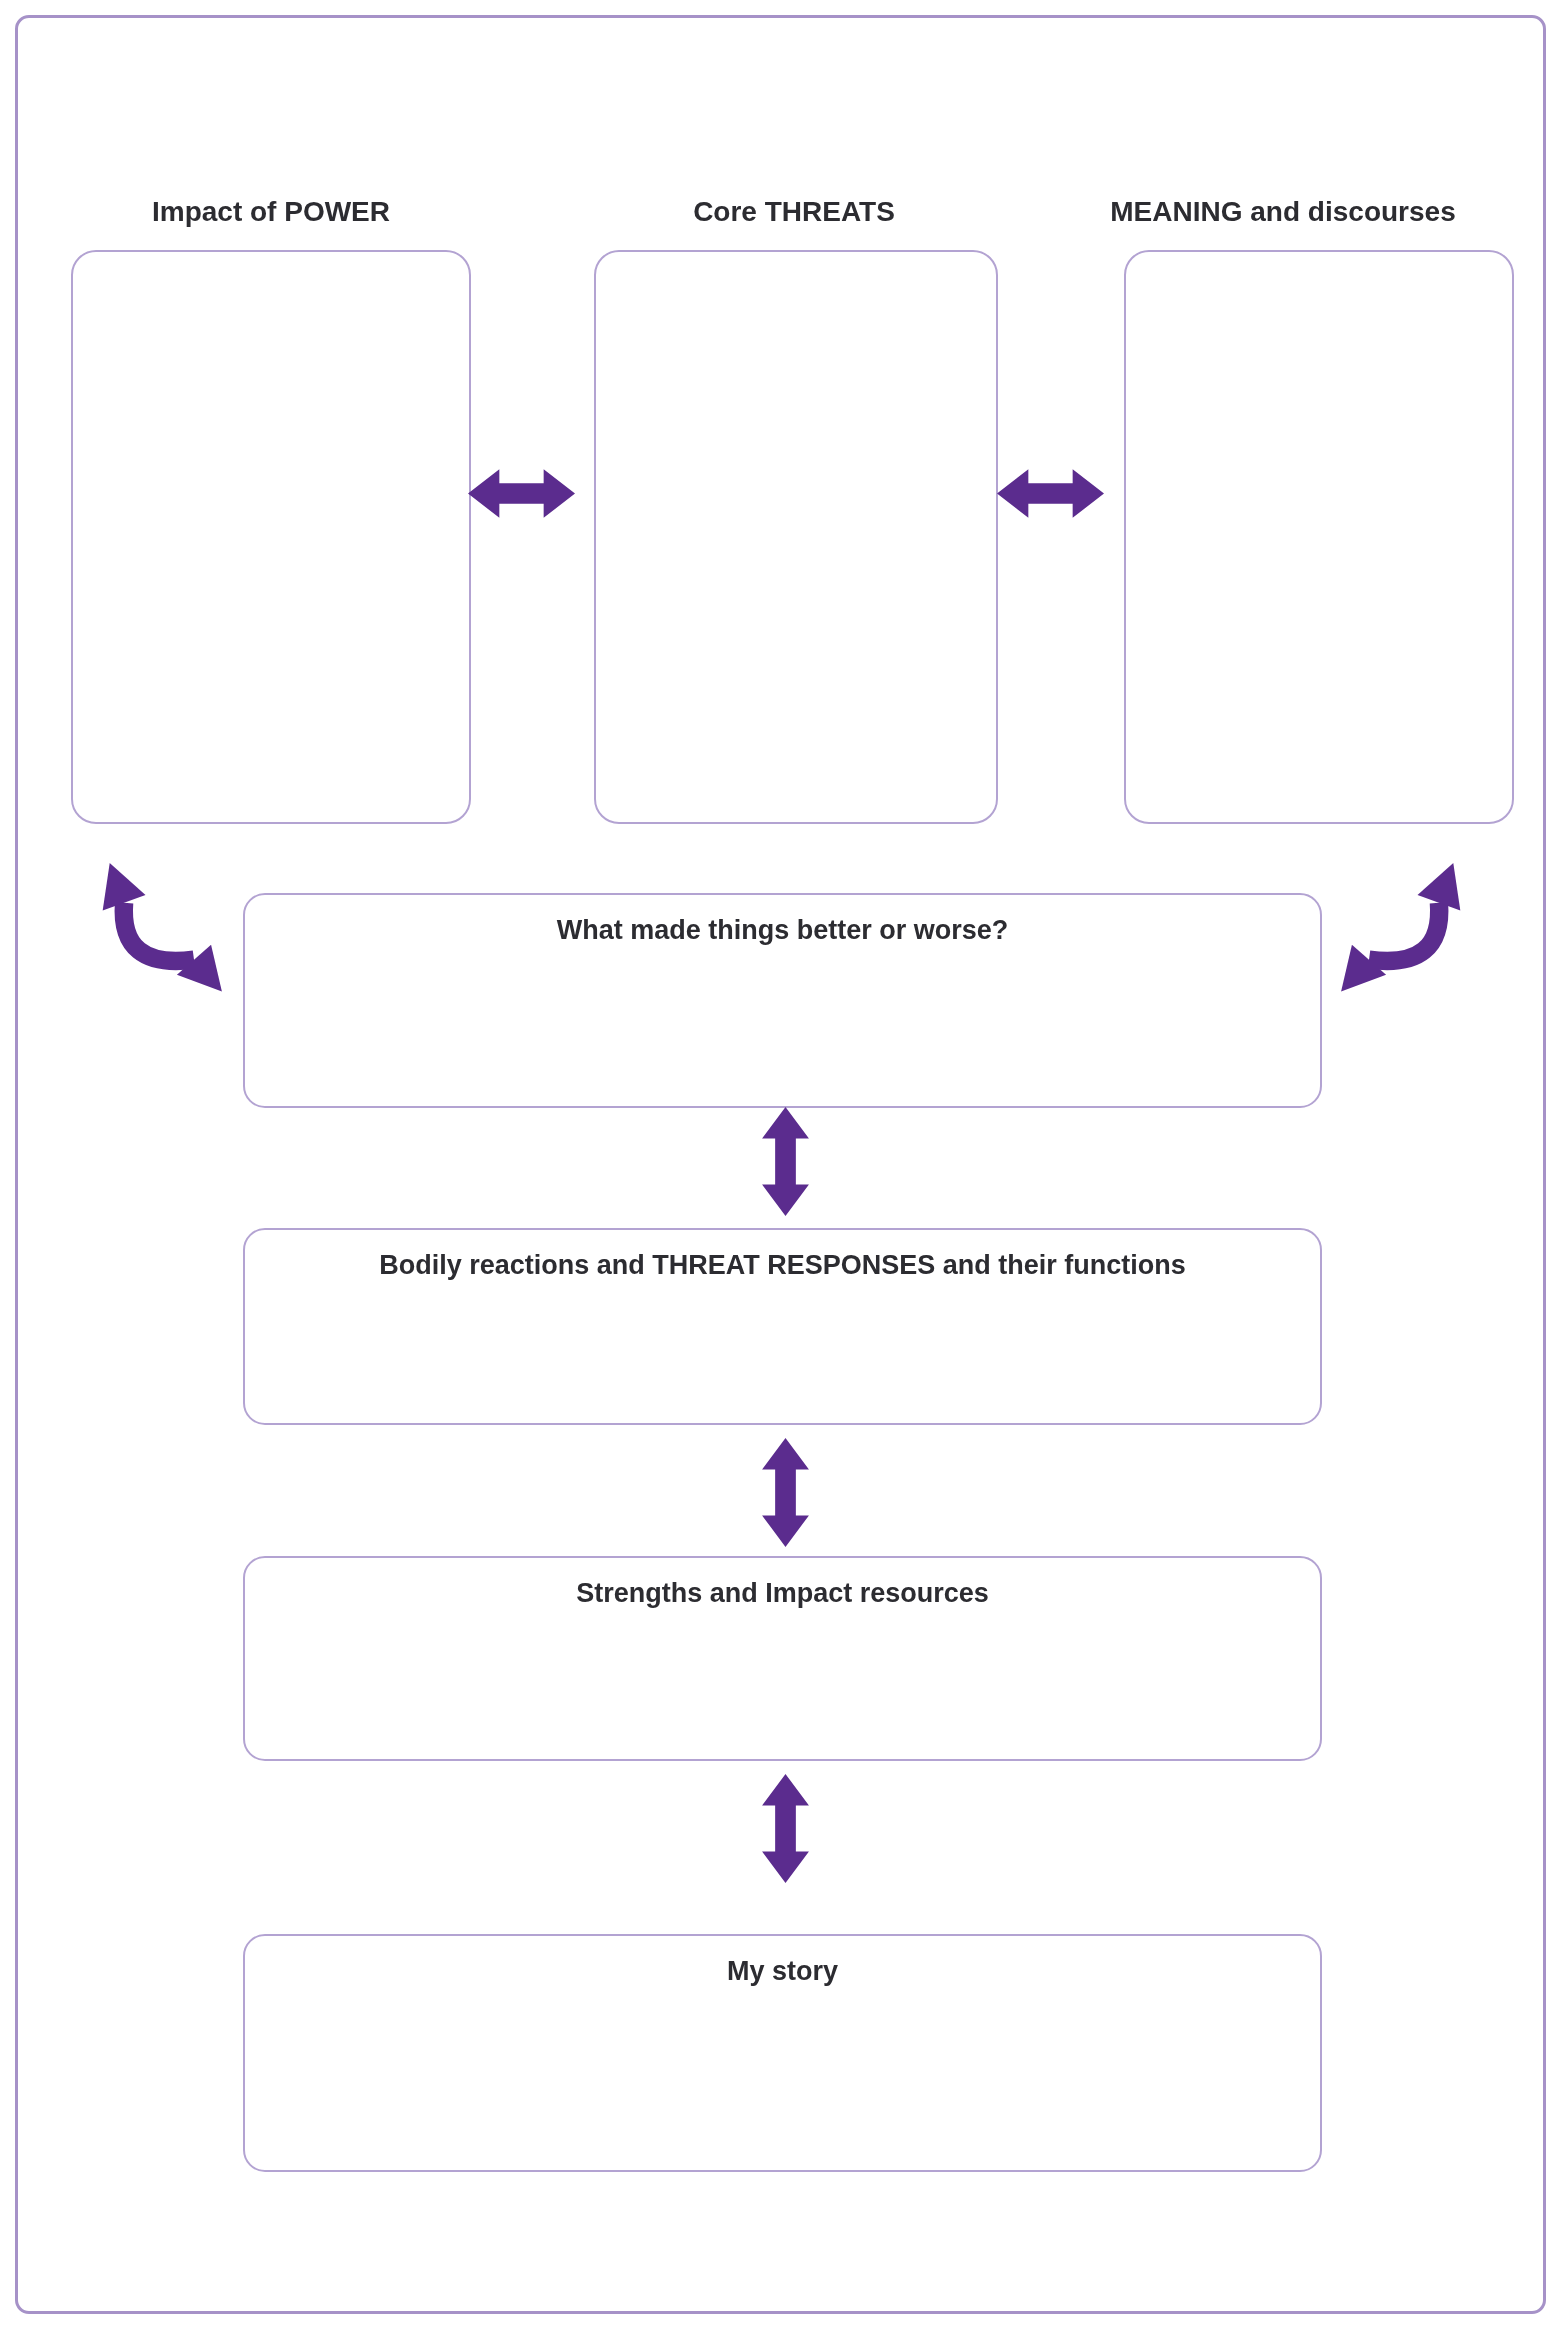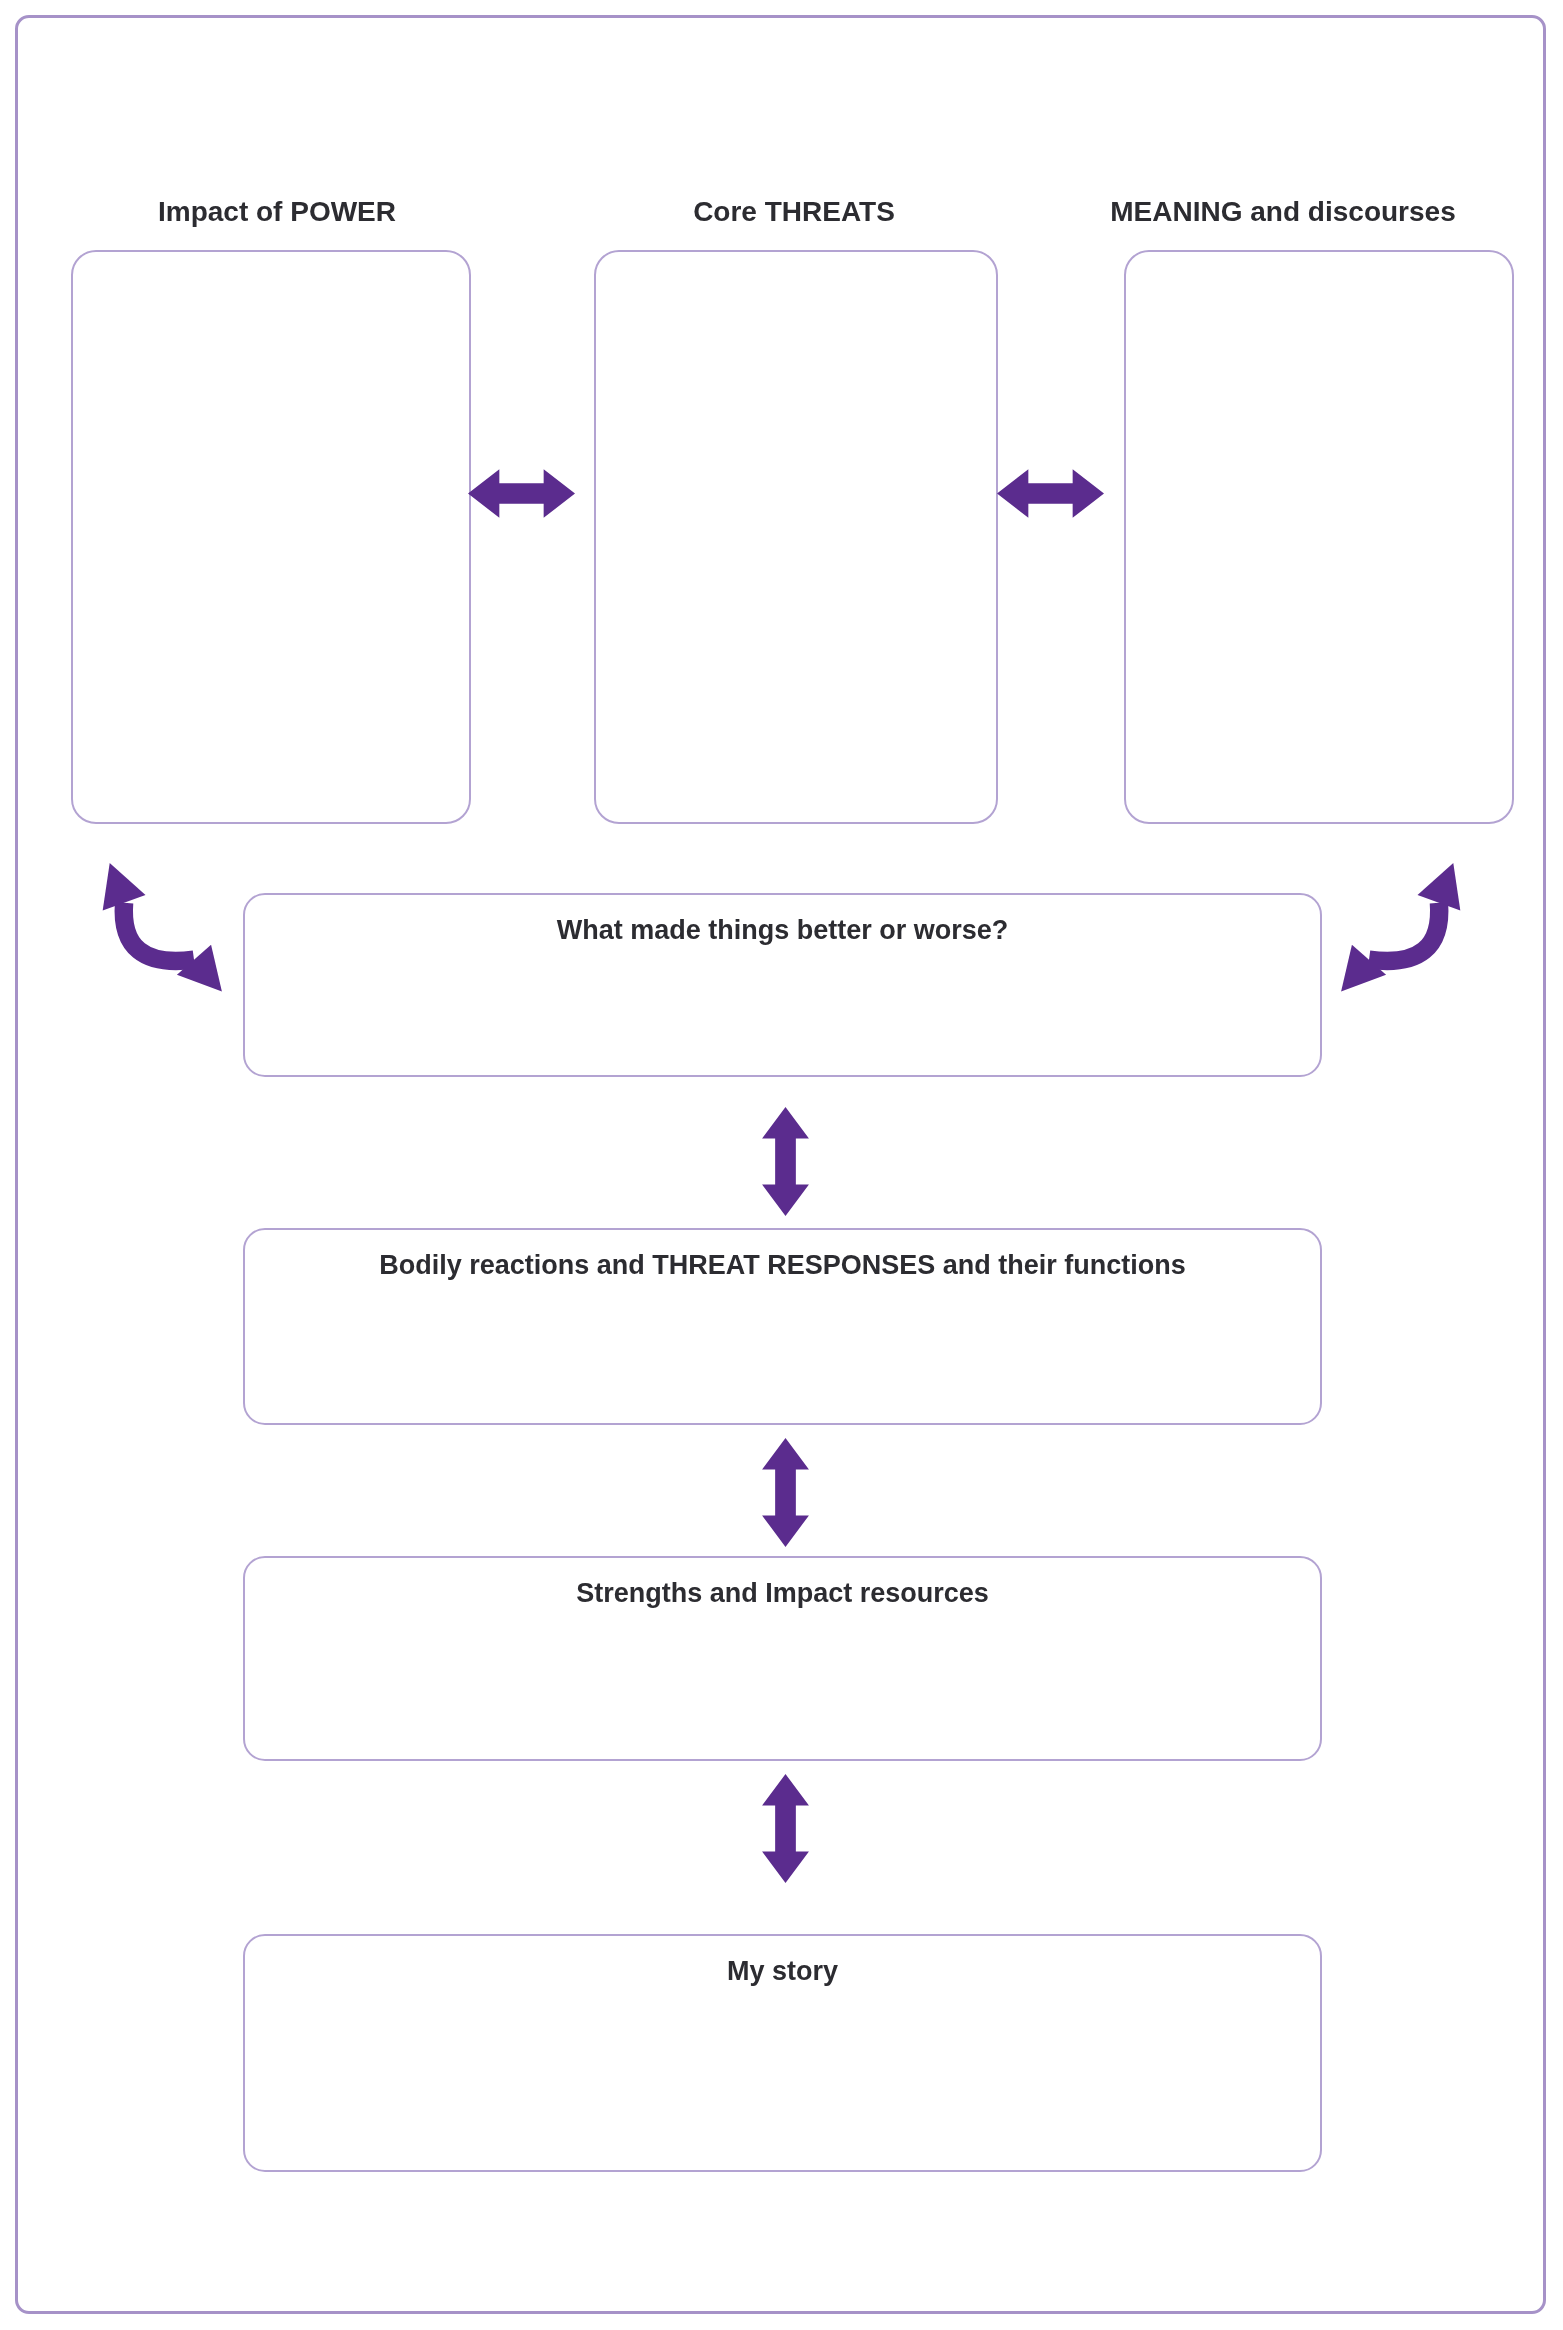--- a/index.html
+++ b/index.html
@@ -60,21 +60,21 @@
   .arrow-stroke{fill:none;stroke:var(--arrow-color);stroke-width:34px;}
   .mirrored{transform:scaleX(-1);}
 </style>
 </head>
 <body>
 
 <div class="page">
 
   <div class="outer-border"></div>
 
-  <div class="col-label" style="left:77px;width:400px;">Impact of POWER</div>
+  <div class="col-label" style="left:71px;width:400px;">Impact of POWER</div>
   <div class="col-label" style="left:592px;width:404px;">Core THREATS</div>
   <div class="col-label" style="left:1088px;width:390px;">MEANING and discourses</div>
 
   <div class="tall-box" style="left:71px;width:400px;"></div>
   <div class="tall-box" style="left:594px;width:404px;"></div>
   <div class="tall-box" style="left:1124px;width:390px;"></div>
 
   <svg class="arrow-svg" style="left:468px;top:469px;" width="107" height="49" viewBox="0 0 198 90">
     <polygon class="arrow-fill" points="0,45 58,0 58,26 140,26 140,0 198,45 140,90 140,64 58,64 58,90"></polygon>
   </svg>
@@ -86,21 +86,21 @@
     <path class="arrow-stroke" d="M 79.5 111.3 Q 70 235 208.5 216.5"></path>
     <polygon class="arrow-fill" points="53,38 40,125.6 119,97"></polygon>
     <polygon class="arrow-fill" points="260,275 177,244.2 240,188.8"></polygon>
   </svg>
   <svg class="arrow-svg mirrored" style="left:1314px;top:842px;" width="168" height="185" viewBox="0 0 310 340">
     <path class="arrow-stroke" d="M 79.5 111.3 Q 70 235 208.5 216.5"></path>
     <polygon class="arrow-fill" points="53,38 40,125.6 119,97"></polygon>
     <polygon class="arrow-fill" points="260,275 177,244.2 240,188.8"></polygon>
   </svg>
 
-  <div class="wide-box" style="top:893px;height:184px;">
+  <div class="wide-box" style="top:893px;height:215px;">
     <span class="row-title">What made things better or worse?</span>
   </div>
 
   <svg class="arrow-svg" style="left:762px;top:1107px;" width="47" height="109" viewBox="0 0 86 200">
     <polygon class="arrow-fill" points="43,0 86,58 62,58 62,142 86,142 43,200 0,142 24,142 24,58 0,58"></polygon>
   </svg>
 
   <div class="wide-box" style="top:1228px;height:197px;">
     <span class="row-title">Bodily reactions and THREAT RESPONSES and their functions</span>
   </div>

